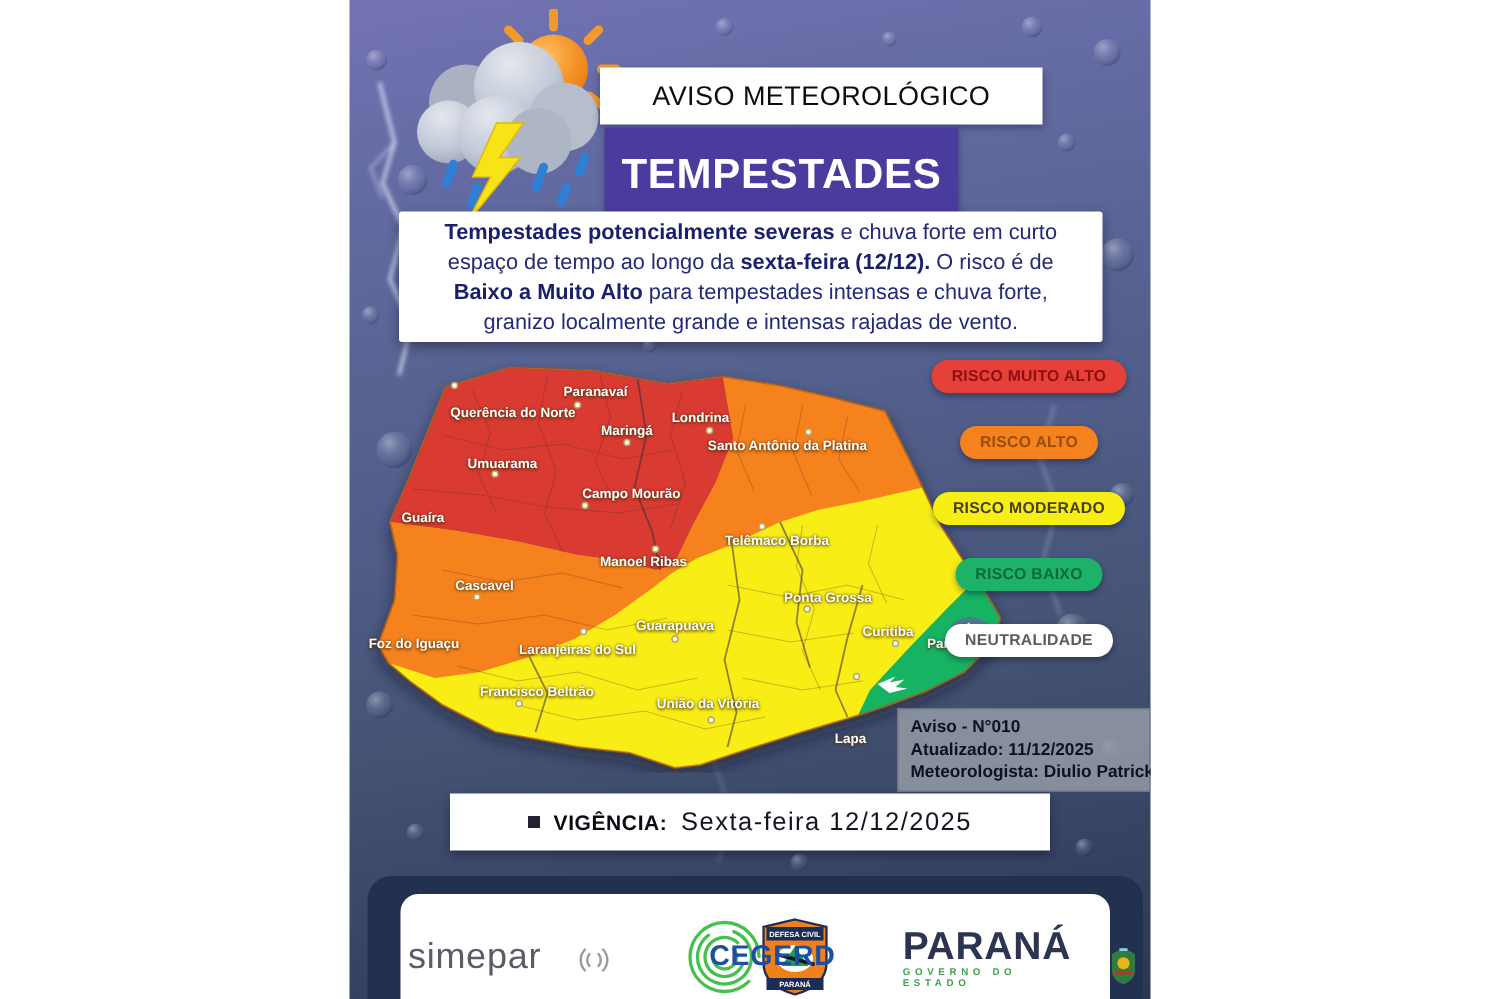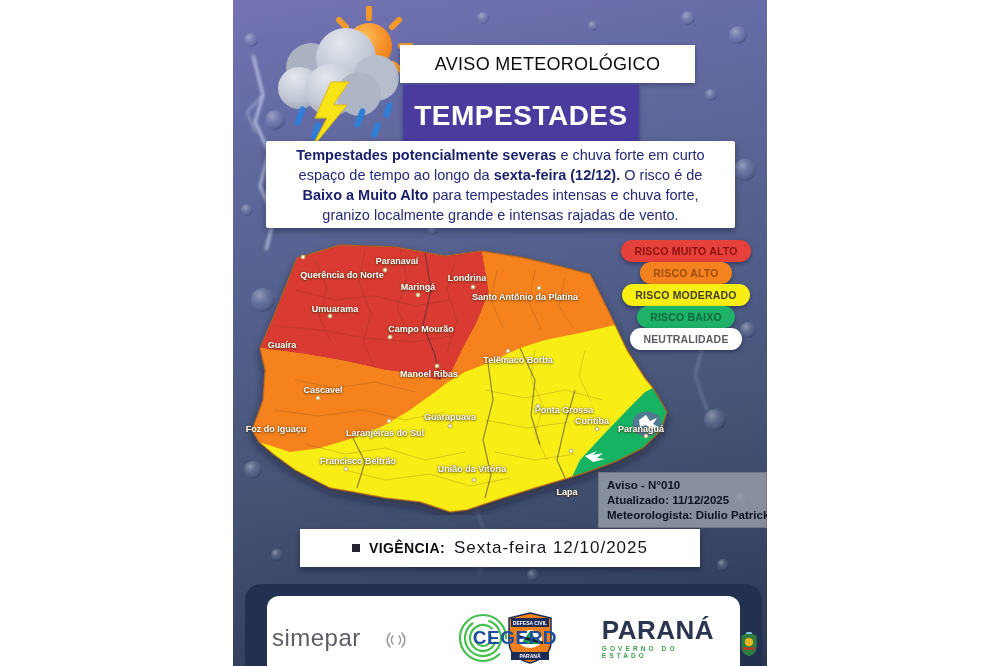--- a/index.html
+++ b/index.html
@@ -30,21 +30,21 @@
   
   .map { position:absolute; left:2px; top:230px; width:445px; height:285px; }
   .map svg { position:absolute; inset:0; }
   .city { position:absolute; transform:translate(-50%,-50%); font-size:9px; font-weight:600; color:#ffffff;
           white-space:nowrap; text-shadow:0 0 2px rgba(70,45,5,.85), 0 1px 2px rgba(70,45,5,.6); z-index:3; }
   .dot { position:absolute; width:5px; height:5px; border-radius:50%; background:#fffbe8;
          border:1px solid #b7a768; transform:translate(-50%,-50%); z-index:3; }
 
   
   .legend { position:absolute; left:386px; top:240px; width:134px; display:flex; flex-direction:column;
-            align-items:center; gap:0; z-index:4; }
+            align-items:center; gap:22px; z-index:4; }
   .pill { padding:5px 13px; border-radius:13px; font-size:10.5px; font-weight:800; letter-spacing:.2px;
           white-space:nowrap; box-shadow:0 2px 4px rgba(10,10,35,.4); }
 
   
   .infobox { position:absolute; left:365px; top:472px; width:169px; height:56px;
              background:rgba(151,157,167,.82); border:1px solid rgba(90,95,110,.5);
              padding:5px 8px; z-index:4; }
   .infobox div { font-size:11.5px; font-weight:700; color:#0e1120; line-height:1.32; white-space:nowrap; }
 
   
@@ -241,21 +241,21 @@
           <span class="dot" style="left: 95px; top: 86px;"></span>
           <div class="city" style="left: 166px; top: 99px; padding-left: 40px;">Campo Mourão</div>
           <span class="dot" style="left: 155px; top: 107px;"></span>
           <div class="city" style="left: 47px; top: 115px;">Guaíra</div>
           <div class="city" style="left: 283px; top: 130px;">Telêmaco Borba</div>
           <span class="dot" style="left: 273px; top: 121px;"></span>
           <div class="city" style="left: 194px; top: 144px;">Manoel Ribas</div>
           <span class="dot" style="left: 202px; top: 136px;"></span>
           <div class="city" style="left: 88px; top: 160px;">Cascavel</div>
           <span class="dot" style="left: 83px; top: 168px;"></span>
-          <div class="city" style="left: 329px; top: 168px; margin-top: 12px;">Ponta Grossa</div>
+          <div class="city" style="left: 317px; top: 168px;">Ponta Grossa</div>
           <span class="dot" style="left: 303px; top: 176px;"></span>
           <div class="city" style="left: 215px; top: 187px;">Guarapuava</div>
           <span class="dot" style="left: 215px; top: 196px;"></span>
           <div class="city" style="left: 357px; top: 191px;">Curitiba</div>
           <span class="dot" style="left: 362px; top: 199px;"></span>
           <div class="city" style="left: 41px; top: 199px;">Foz do Iguaçu</div>
           <div class="city" style="left: 406px; top: 199px;">Paranaguá</div>
           <span class="dot" style="left: 411px; top: 206px;"></span>
           <div class="city" style="left: 150px; top: 203px;">Laranjeiras do Sul</div>
           <span class="dot" style="left: 154px; top: 191px;"></span>
@@ -278,21 +278,21 @@
 
     <div class="infobox">
       <div>Aviso - N°010</div>
       <div>Atualizado: 11/12/2025</div>
       <div>Meteorologista: Diulio Patrick</div>
     </div>
 
     <div class="vigencia">
       <span class="sq"></span>
       <span class="lab">VIGÊNCIA:</span>
-      <span class="val">Sexta-feira 12/10/2025</span>
+      <span class="val">Sexta-feira 12/12/2025</span>
     </div>
 
     <div class="footer">
       <div class="logobar">
 
         <div class="logo">
           <span class="simepar-text">simepar</span>
           <svg width="24" height="24" viewBox="0 0 24 24">
             <g fill="none" stroke="#9a9aa2" stroke-width="1.6" stroke-linecap="round">
               <path d="M9,8 a6,6 0 0 0 0,8"></path>

